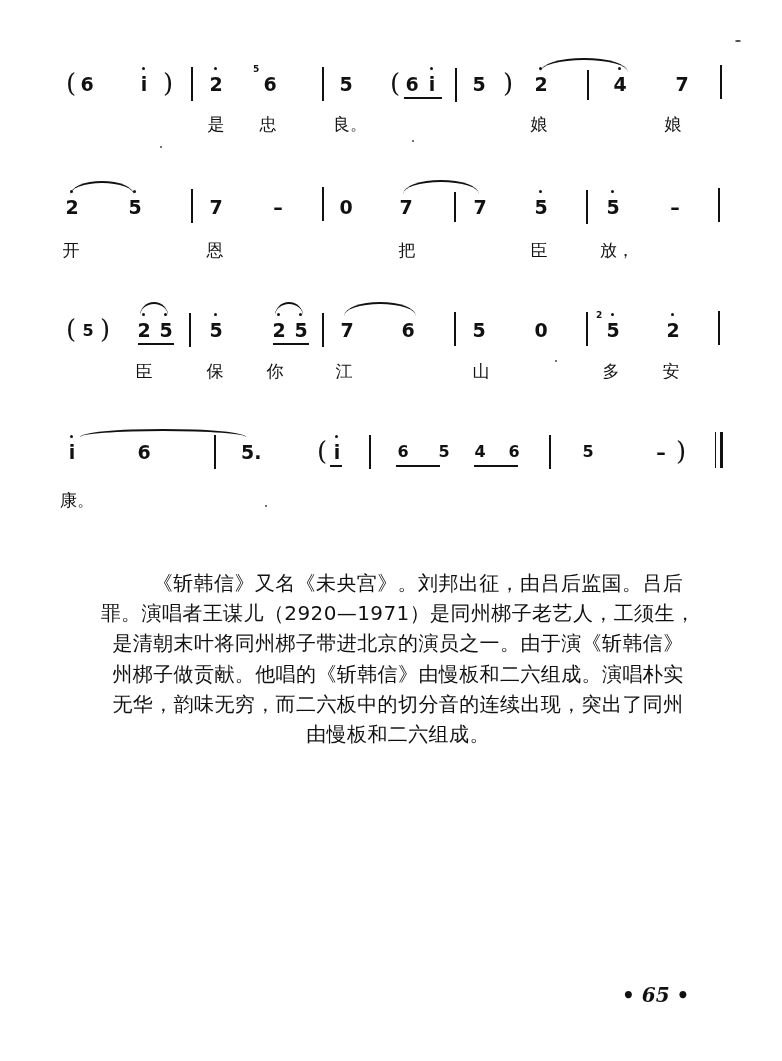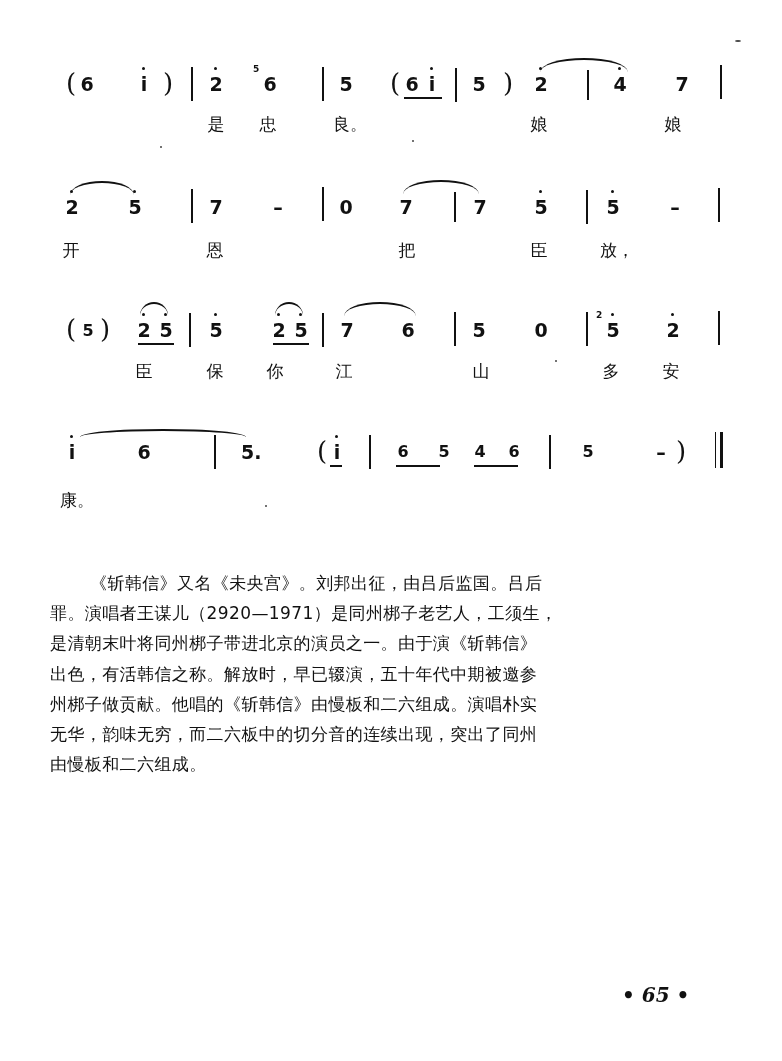--- a/index.html
+++ b/index.html
@@ -16,22 +16,22 @@
   .grace { position:absolute; font-size:9px; font-weight:bold; line-height:9px; left:-7px; top:-8px; }
   .paren { position:absolute; font-family:"DejaVu Serif", serif; font-size:26px; line-height:26px; }
   .bar { position:absolute; width:2px; height:34px; background:#111; }
   .final-bar { position:absolute; width:4px; height:36px; border-left:1px solid #111; border-right:3px solid #111; }
   .underline { position:absolute; height:2px; background:#111; }
   .slur {
     position:absolute; height:12px; border-top:2px solid #111; border-radius:50% 50% 0 0 / 100% 100% 0 0;
   }
   .lyric { position:absolute; font-size:17px; line-height:20px; width:22px; text-align:center; }
   .prose {
-    position:absolute; left:50px; top:568px; width:680px;
-    font-family:"DejaVu Sans", sans-serif; font-size:17px; line-height:30.2px; letter-spacing:0.4px;
+    position:absolute; left:58px; top:568px; width:680px;
+    font-family:"DejaVu Sans", sans-serif; font-size:20px; line-height:30.2px; letter-spacing:0.4px;text-align:center;
   }
   .pline { display:block; white-space:nowrap; }
   .page-number {
     position:absolute; left:622px; top:983px; font-family:"DejaVu Serif", serif;
     font-style:italic; font-weight:bold; font-size:20px;
   }
   .speck { position:absolute; width:2px; height:2px; background:#444; border-radius:50%; }
 </style>
 </head>
 <body>
@@ -150,21 +150,20 @@
   <span class="paren" style="left:676px;top:10px;">)</span>
   <span class="final-bar" style="left:715px;top:4px;"></span>
 
   <span class="lyric" style="left:60px;top:62px;width:36px;text-align:left;">康。</span>
 </div>
 
 <div class="prose">
   <span class="pline" style="padding-left:40px;">《斩韩信》又名《未央宫》。刘邦出征，由吕后监国。吕后</span>
   <span class="pline">罪。演唱者王谋儿（2920—1971）是同州梆子老艺人，工须生，</span>
   <span class="pline">是清朝末叶将同州梆子带进北京的演员之一。由于演《斩韩信》</span>
-  <span class="pline">出色，有活韩信之称。解放时，早已辍演，五十年代中期被邀参</span>
   <span class="pline">州梆子做贡献。他唱的《斩韩信》由慢板和二六组成。演唱朴实</span>
   <span class="pline">无华，韵味无穷，而二六板中的切分音的连续出现，突出了同州</span>
   <span class="pline">由慢板和二六组成。</span>
 </div>
 
 <div class="page-number">• 65 •</div>
 
 <span class="speck" style="left:735px;top:40px;width:6px;height:2px;"></span>
 <span class="speck" style="left:160px;top:146px;"></span>
 <span class="speck" style="left:412px;top:140px;"></span>

